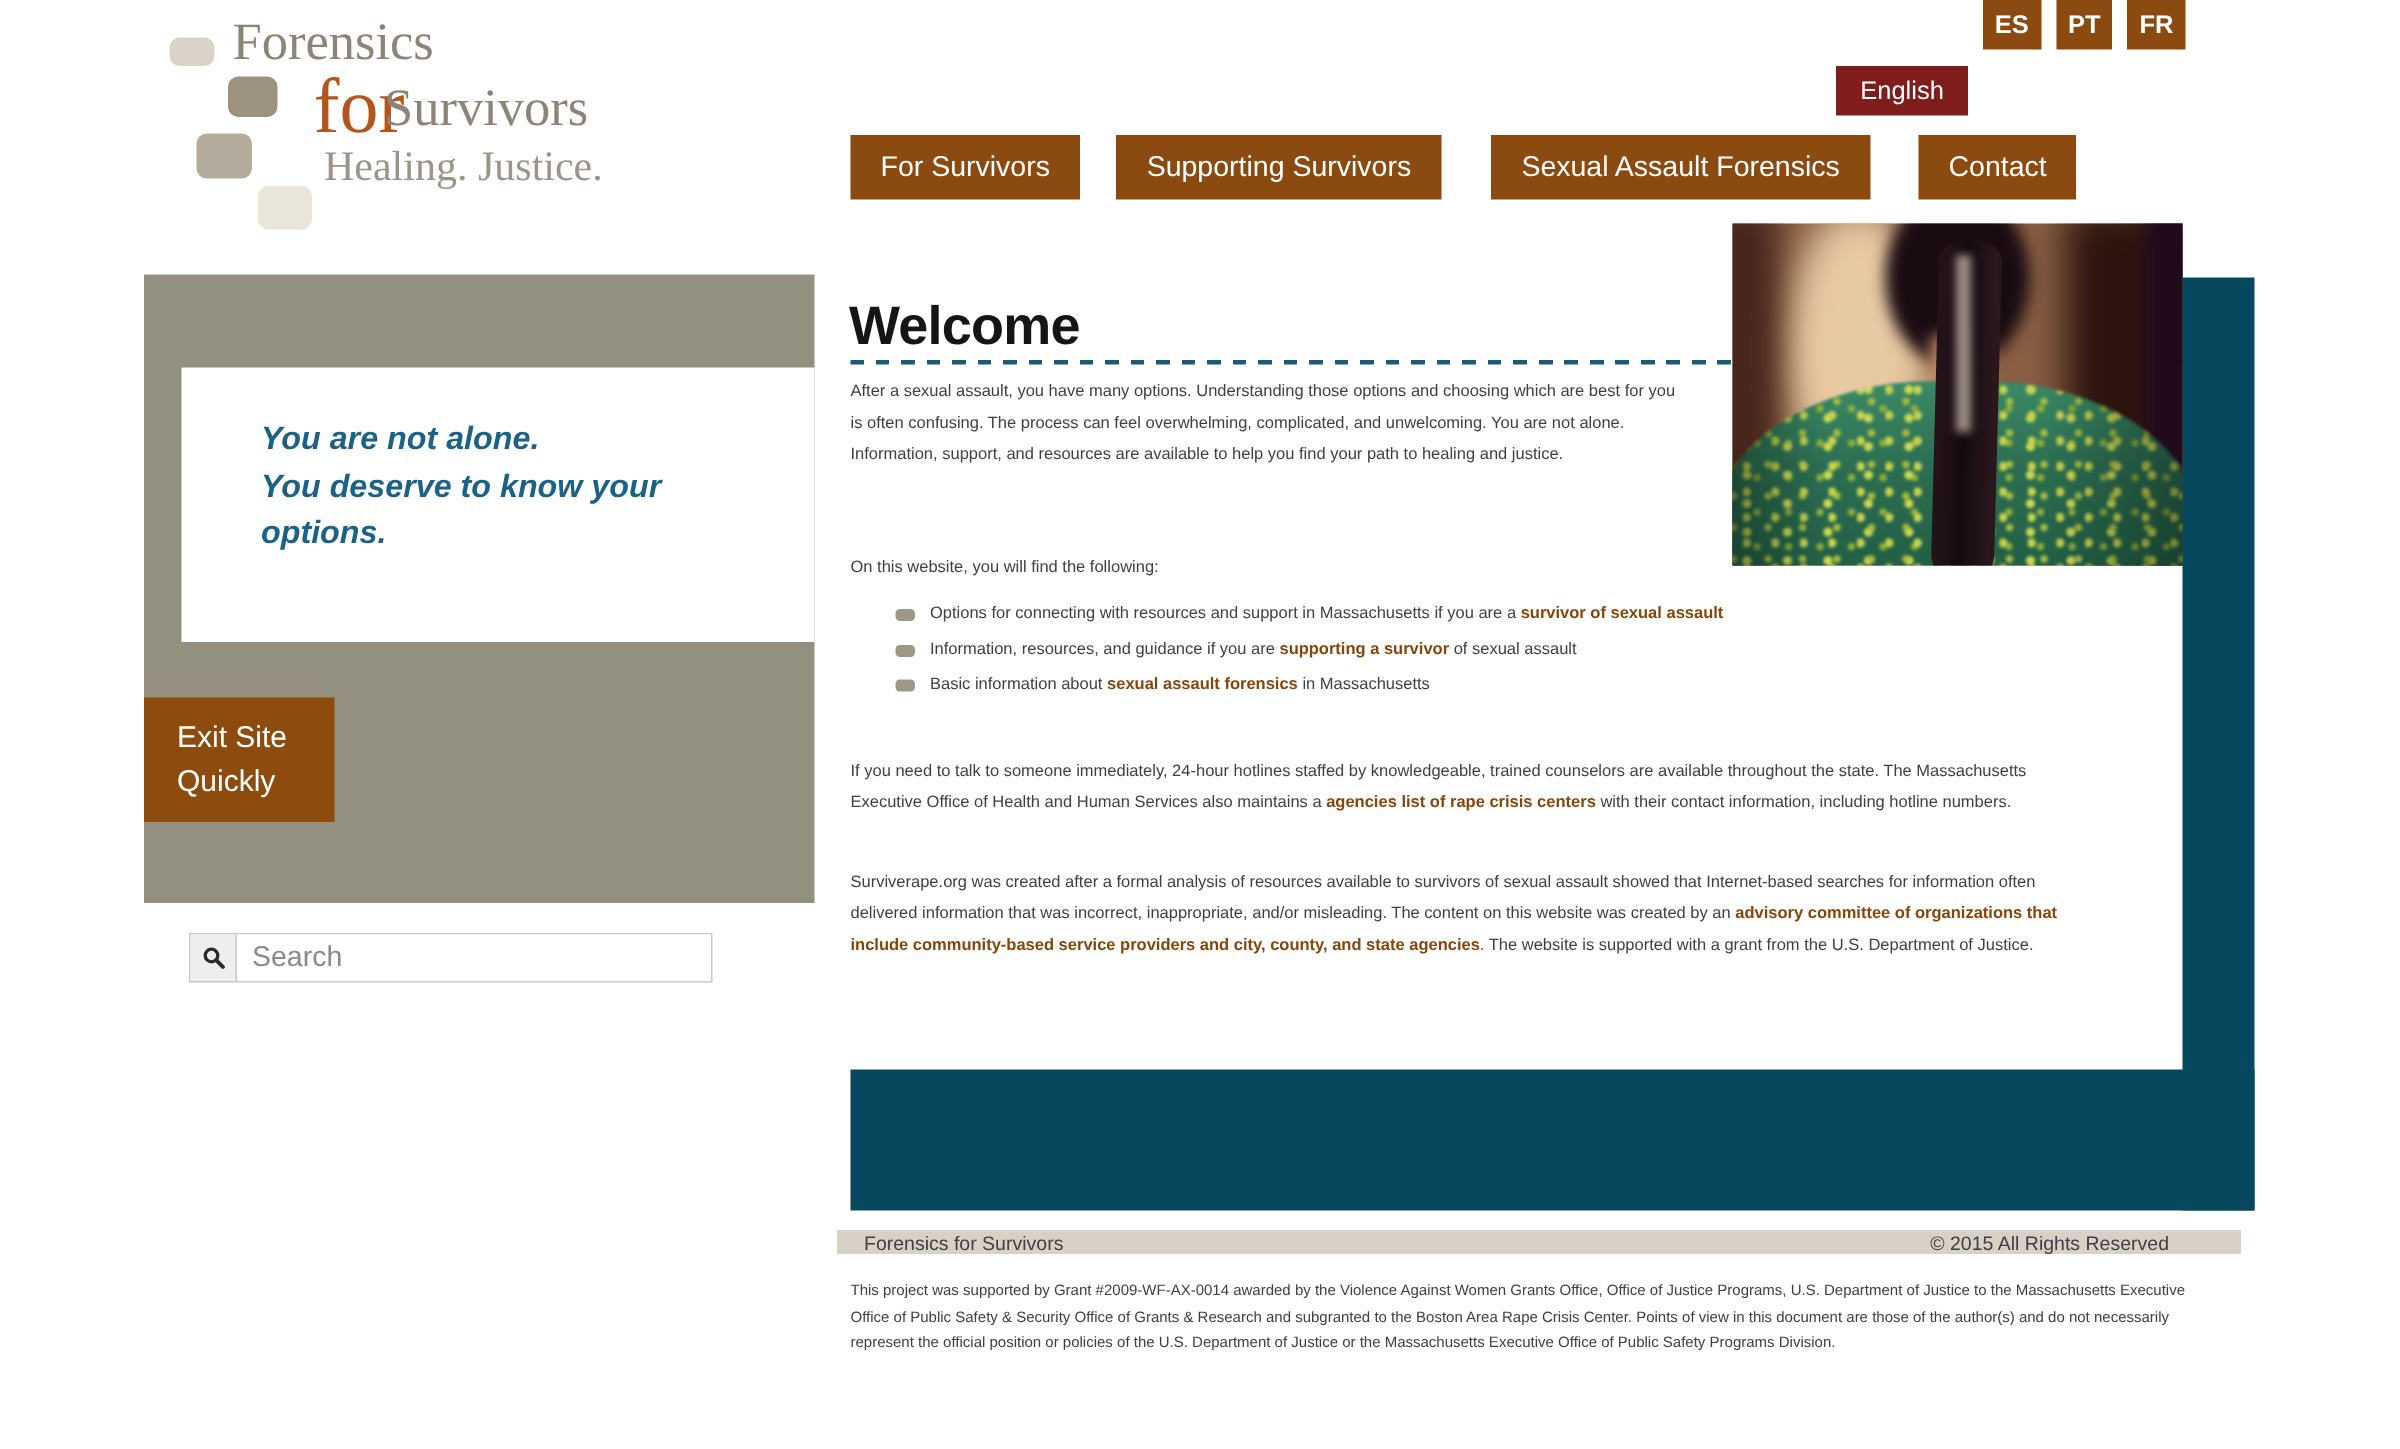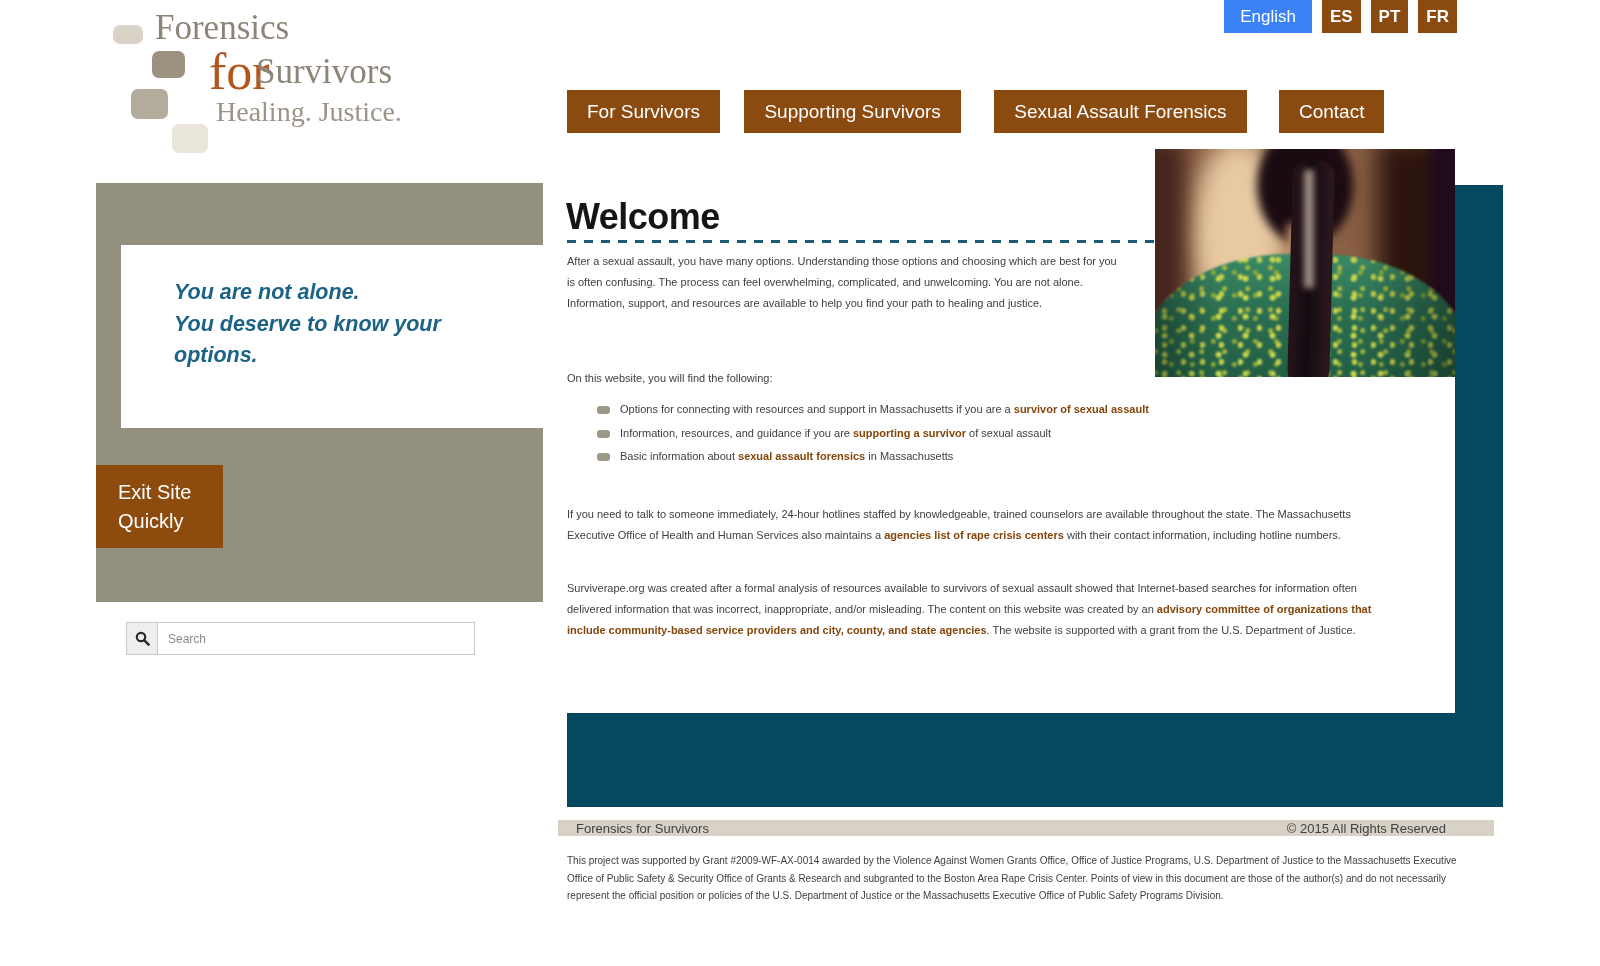--- a/index.html
+++ b/index.html
@@ -11,41 +11,41 @@
   .logo-sq{position:absolute;border-radius:7px;}
   .logo-text{position:absolute;font-family:"Liberation Serif","DejaVu Serif",serif;white-space:nowrap;}
   .lg-forensics{left:155px;top:8px;font-size:35px;color:#8c8577;}
   .lg-for{left:209px;top:42px;font-size:52px;color:#b2561e;}
   .lg-survivors{left:256px;top:52px;font-size:35px;color:#8c8577;}
   .lg-tagline{left:216px;top:96px;font-size:28px;color:#9b9488;}
 
   
   .langbar{position:absolute;top:0;right:143px;display:flex;gap:10px;}
   .langbtn{height:33px;line-height:33px;color:#fff;font-size:17px;padding:0 8px;cursor:pointer;}
-  .langbtn.active{background:#3b82f6;padding:0 16px;}
+  .langbtn.active{background:#7f1d1d;padding:0 16px;margin-top:44px;}
   .langbtn.other{background:#8a4a10;font-weight:bold;}
 
   
   .nav{position:absolute;left:567px;top:90px;white-space:nowrap;}
   .navbtn{display:inline-block;height:43px;line-height:43px;padding:0 20px;background:#8a4a10;
           color:#fff;font-size:19px;cursor:pointer;}
   .navbtn.m1{margin-right:20px;}.navbtn.m2{margin-right:29px;}.navbtn.m3{margin-right:28px;}
 
   
   .sidebar{left:96px;top:183px;width:447px;height:419px;background:#94907f;}
   .quote-card{position:absolute;left:25px;top:62px;right:0;height:183px;background:#fff;
               padding:32px 20px 0 53px;box-sizing:border-box;}
   .quote{font-size:21.5px;line-height:31.5px;font-weight:bold;font-style:italic;color:#1b6285;}
   .exitbtn{left:96px;top:465px;width:127px;height:83px;background:#8d4c0e;color:#fff;
            font-size:20px;line-height:28.5px;padding:13px 0 0 22px;box-sizing:border-box;cursor:pointer;}
   .searchwrap{left:126px;top:622px;width:349px;height:33px;display:flex;border:1px solid #c9c9c9;
               box-sizing:border-box;background:#fff;}
   .search-iconbox{width:30px;background:#efeeec;border-right:1px solid #c9c9c9;display:flex;
                   align-items:center;justify-content:center;cursor:pointer;}
-  .searchinput{flex:1;border:0;outline:none;font-size:12px;padding:0 10px;color:#444;
+  .searchinput{flex:1;border:0;outline:none;font-size:19px;padding:0 10px;color:#444;
                font-family:"Liberation Sans","DejaVu Sans",sans-serif;}
   .searchinput::placeholder{color:#8a8a8a;}
 
   
   .title{left:566px;top:196px;font-size:36px;font-weight:bold;color:#131517;letter-spacing:-0.5px;}
   .dashline{left:567px;top:240px;width:888px;height:3px;
             background:repeating-linear-gradient(to right,#1d5a73 0 9px,transparent 9px 17px);}
   .para{font-size:11px;line-height:21.2px;color:#3e4042;}
   .blink{font-weight:bold;color:#84460b;cursor:pointer;}
   .p-intro{left:567px;top:251px;width:556px;}

